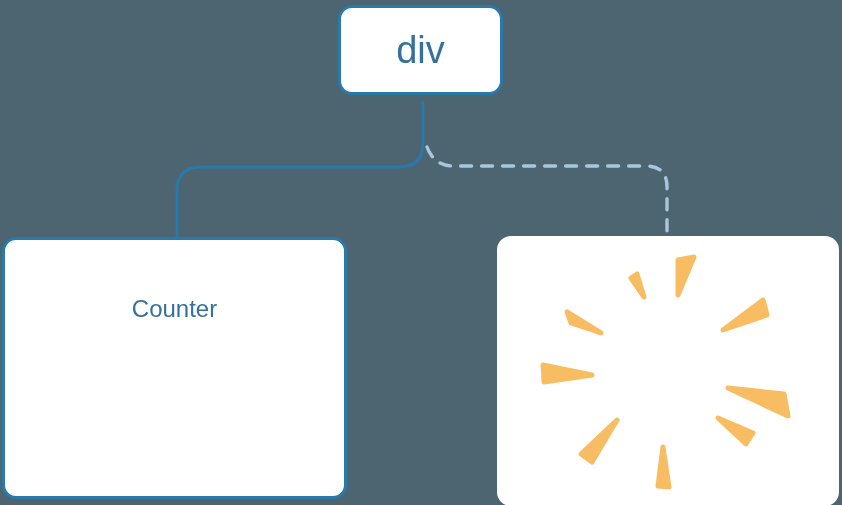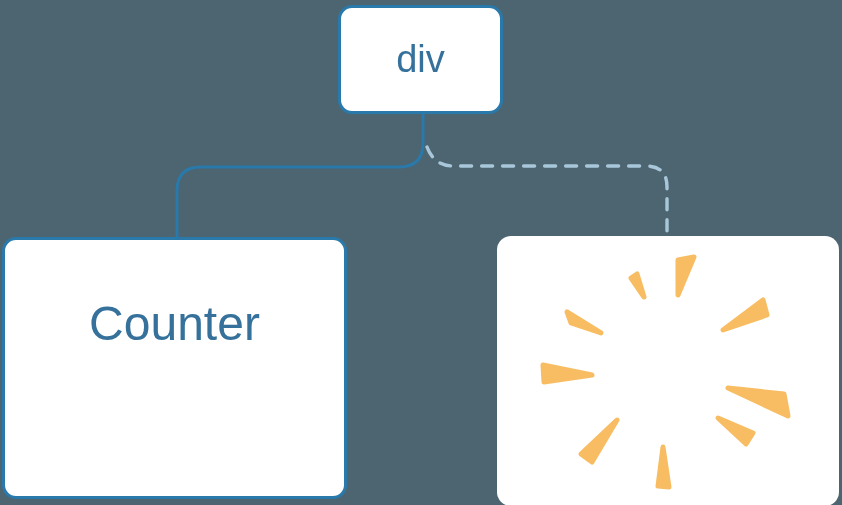--- a/index.html
+++ b/index.html
@@ -26,40 +26,40 @@
   .node, .card {
     position: absolute;
     background: var(--card-bg, #ffffff);
     border-radius: 14px;
     box-sizing: border-box;
   }
   .root-node {
     left: 338px;
     top: 5px;
     width: 165px;
-    height: 109px;
+    height: 90px;
     border: 3px solid var(--node-border, #2979ab);
     display: flex;
     align-items: center;
     justify-content: center;
     font-size: 38px;
     font-weight: 500;
     color: var(--node-text, #35719b);
   }
   .counter-card {
     left: 2px;
     top: 237px;
     width: 345px;
     height: 262px;
     border: 3px solid var(--node-border, #2979ab);
   }
   .counter-title {
-    margin-top: 64px;
+    margin-top: 49px;
     text-align: center;
-    font-size: 48px;
+    font-size: 24px;
     line-height: 40px;
     font-weight: 500;
     color: var(--node-text, #35719b);
   }
   .state-pill {
     position: absolute;
     left: 36px;
     top: 118px;
     width: 272px;
     height: 102px;

